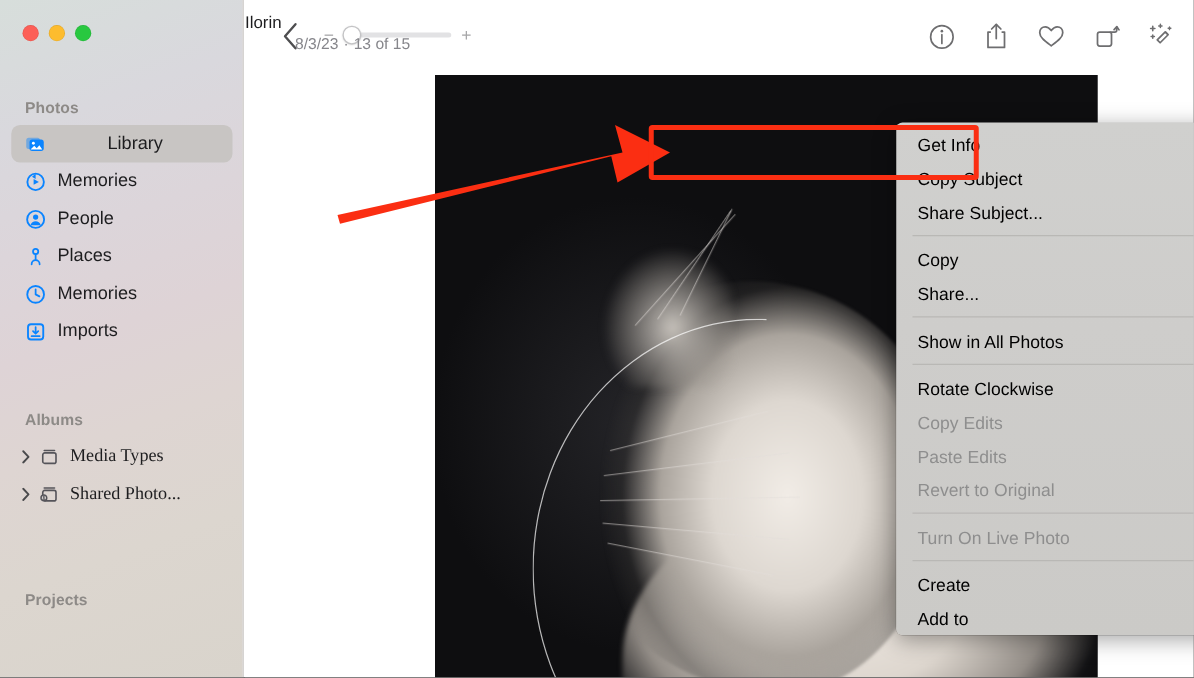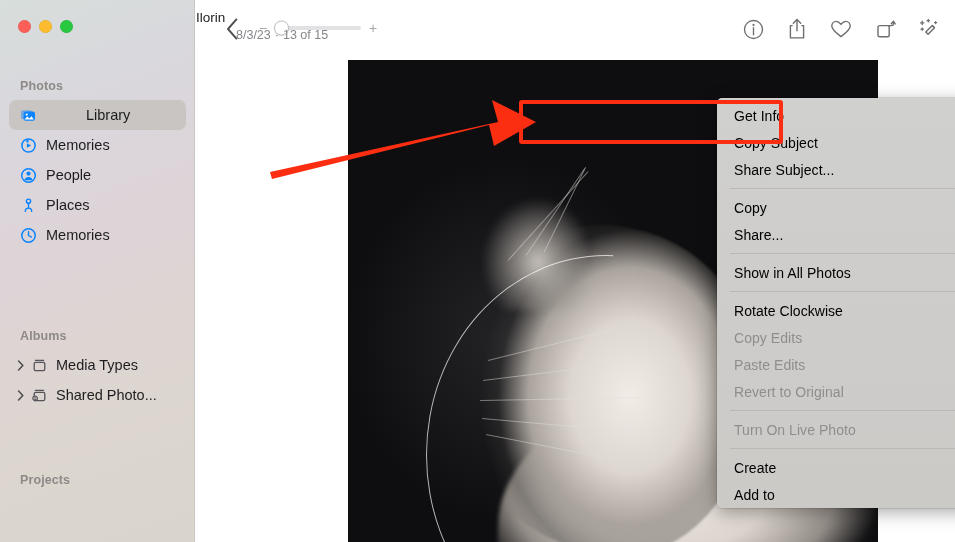--- a/index.html
+++ b/index.html
@@ -70,21 +70,21 @@
     white-space: nowrap;
   }
   .srow .twisty {
     width: 13px; flex: 0 0 13px;
     margin-right: 3px;
     color: #4a4a4c;
     font-size: 12px;
     display: inline-flex;
     align-items: center; justify-content: center;
   }
-  .srow.album { padding-left: 5px; }
+  .srow.album { padding-left: 5px; font-family: Liberation Serif, serif; }
   .srow.album .disc { margin-right: 8px; }
   svg.i { display: block; }
 
   
   .main {
     position: absolute;
     left: 196px; top: 0;
     width: 759px; height: 542px;
     background: #ffffff;
   }
@@ -333,20 +333,30 @@
         <div class="srow">
           <span class="disc">
             <svg class="i" width="17" height="17" viewBox="0 0 17 17">
                 <circle cx="8.5" cy="8.5" r="6.7" fill="none" stroke="#0a84ff" stroke-width="1.5"></circle>
                 <path d="M8.5 4.4v4.1l3 1.6" fill="none" stroke="#0a84ff" stroke-width="1.4" stroke-linecap="round" stroke-linejoin="round"></path>
               </svg>
           </span>
           <span class="lbl">Memories</span>
         </div>
 
+        <div class="srow">
+          <span class="disc">
+            <svg class="i" width="17" height="17" viewBox="0 0 17 17">
+                <rect x="2.4" y="2.4" width="12.2" height="12.2" rx="2.4" fill="none" stroke="#0a84ff" stroke-width="1.5"></rect>
+                <path d="M8.5 4.7v5.1M6.4 7.9l2.1 2.1 2.1-2.1" fill="none" stroke="#0a84ff" stroke-width="1.4" stroke-linecap="round" stroke-linejoin="round"></path>
+                <path d="M5.3 11.9h6.4" stroke="#0a84ff" stroke-width="1.4" stroke-linecap="round"></path>
+              </svg>
+          </span>
+          <span class="lbl">Imports</span>
+        </div>
       </div>
 
       <div style="position:absolute;left:0;top:329px;width:220px;">
         <div class="sec-header">Albums</div>
         <div style="height:7px"></div>
 
         <div class="srow album">
           <span class="twisty">
             <svg class="i" width="8" height="11" viewBox="0 0 8 11">
                 <path d="M1.6 1l4.2 4.5-4.2 4.5" fill="none" stroke="#4a4a4c" stroke-width="1.5" stroke-linecap="round" stroke-linejoin="round"></path>

